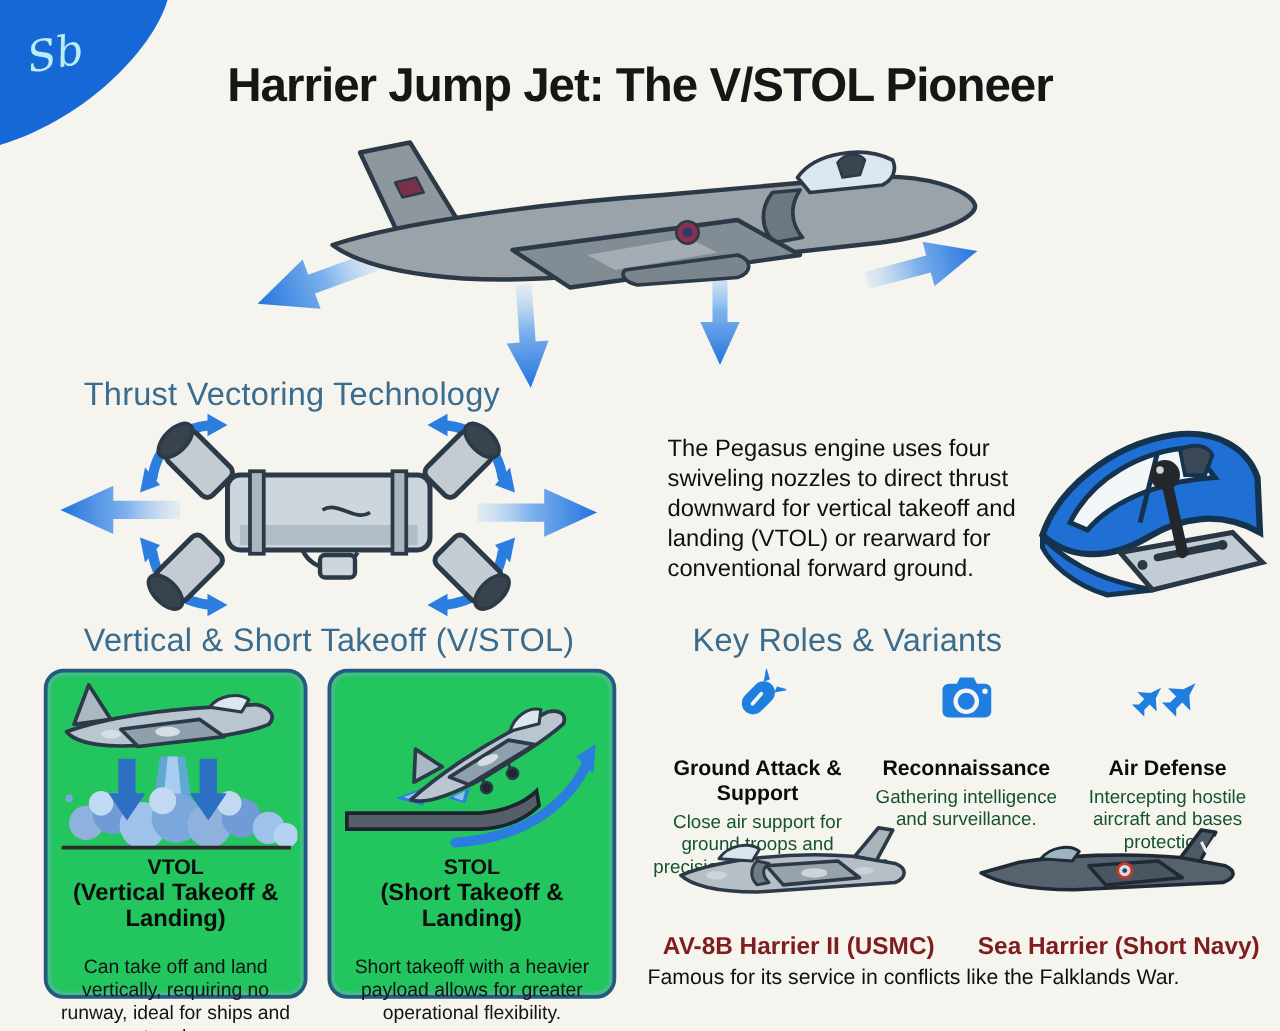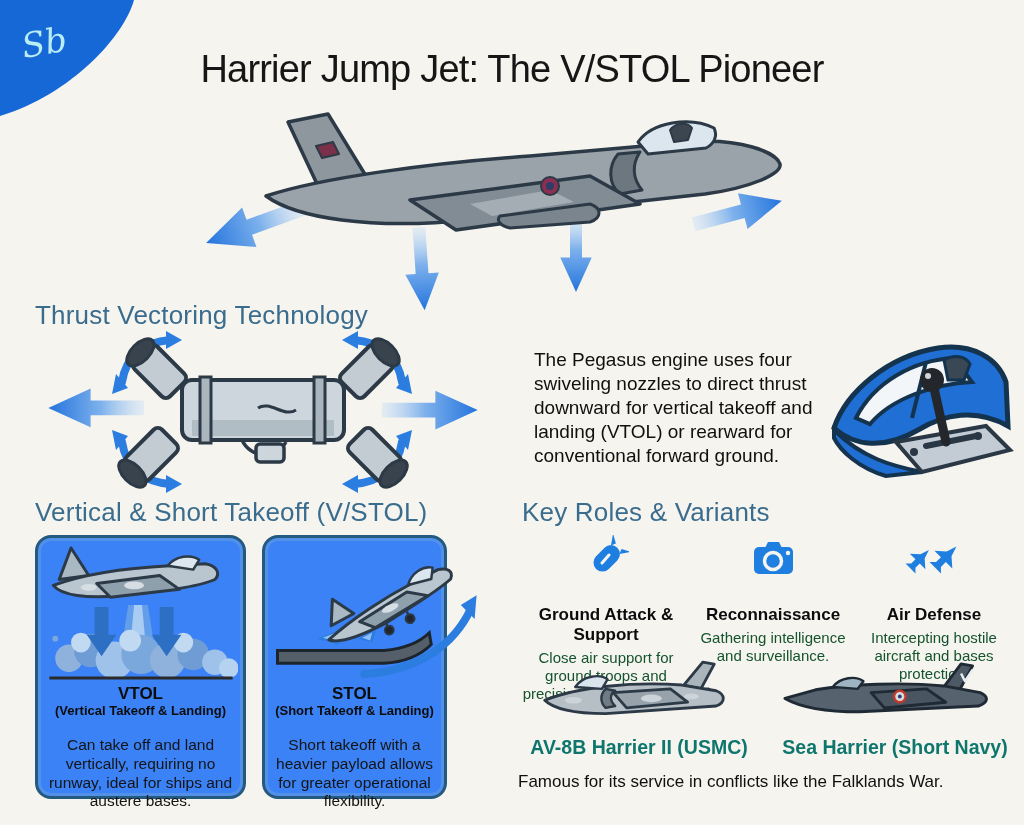--- a/index.html
+++ b/index.html
@@ -1,34 +1,34 @@
 <!DOCTYPE html>
 <html><head>
 <meta charset="utf-8">
 <style>
   html,body{margin:0;padding:0;}
   body{font-family:"Liberation Sans", sans-serif; background:#ddd;}
   #stage{position:relative;width:1024px;height:825px;background:#f6f4ee;overflow:hidden;margin:0 auto;}
   .abs{position:absolute;}
-  .title{left:0;right:0;top:48px;text-align:center;font-size:38px;font-weight:400;color:#161616;letter-spacing:-.8px;}
-  .section-h{font-size:26px;font-weight:500;color:#3a6c8e;letter-spacing:.2px;}
+  .title{left:0;right:0;top:48px;text-align:center;font-size:38px;font-weight:700;color:#161616;letter-spacing:-.8px;}
+  .section-h{font-size:26px;font-weight:500;color:#3a6c8e;letter-spacing:.2px;margin-left:32px;}
   .para{left:534px;top:348px;width:296px;font-size:19px;line-height:1.26;color:#101010;}
-  .card{background:#3b82f6;border:3px solid #255a80;border-radius:16px;box-shadow:inset 0 0 0 3px rgba(130,175,210,.35);box-sizing:border-box;text-align:center;padding:4px 7px;}
+  .card{background:#22c55e;border:3px solid #255a80;border-radius:16px;box-shadow:inset 0 0 0 3px rgba(130,175,210,.35);box-sizing:border-box;text-align:center;padding:4px 7px;}
   .card-art{display:block;margin:2px auto 0;}
   .card-title{font-size:17px;font-weight:800;color:#0c0c0c;line-height:1.15;margin-top:2px;}
-  .card-subtitle{font-size:13px;font-weight:800;color:#0c0c0c;line-height:1.15;}
+  .card-subtitle{font-size:19px;font-weight:800;color:#0c0c0c;line-height:1.15;}
   .card-body{font-size:15.5px;color:#141414;line-height:1.2;margin-top:18px;}
   .roles{left:518px;top:533px;width:498px;display:grid;grid-template-columns:176px 158px 164px;}
   .role{text-align:center;}
   .role-icon{height:52px;display:flex;align-items:center;justify-content:center;}
   .role-title{font-size:17px;font-weight:800;color:#0c0c0c;line-height:1.18;margin-top:20px;}
   .role-body{font-size:15px;color:#14532d;line-height:1.2;margin-top:4px;}
   .variants{left:518px;top:660px;width:498px;display:flex;justify-content:space-between;}
   .variant{width:242px;text-align:center;}
-  .variant-label{font-size:19.5px;font-weight:800;color:#0f766e;margin-top:4px;}
+  .variant-label{font-size:19.5px;font-weight:800;color:#7f1d1d;margin-top:14px;}
   .footer{left:518px;top:772px;width:498px;text-align:left;font-size:17px;font-weight:500;color:#101010;}
   svg{display:block;}
 </style>
 </head>
 <body>
 
 <div id="stage">
 
   <svg class="abs" style="left:0;top:0" width="136" height="118" viewBox="0 0 136 118">
     <path d="M0,0 H134 C124,36 72,94 0,116 Z" fill="#1568d6"></path>
@@ -169,21 +169,21 @@
         <ellipse cx="90" cy="42" rx="10" ry="4" fill="#d6dee4" stroke="none"></ellipse>
         <ellipse cx="44" cy="44" rx="8" ry="3.5" fill="#d6dee4" stroke="none"></ellipse>
       </g>
       <line x1="4" y1="136" x2="190" y2="136" stroke="#2a2a2a" stroke-width="3"></line>
     </svg>
     <div class="card-title">VTOL</div>
     <div class="card-subtitle">(Vertical Takeoff &amp; Landing)</div>
     <div class="card-body">Can take off and land vertically, requiring no runway, ideal for ships and austere bases.</div>
   </div>
 
-  <div class="abs card" style="left:262px;top:535px;width:185px;height:264px">
+  <div class="abs card" style="left:262px;top:535px;width:231px;height:264px">
     <svg class="card-art" width="215" height="138" viewBox="0 0 215 140">
       <path d="M92,132 C150,128 184,100 200,66" stroke="#2b7de0" stroke-width="8" fill="none" stroke-linecap="round"></path>
       <polygon points="206,52 190,62 204,76" fill="#2b7de0"></polygon>
       <path d="M4,108 L112,108 C134,106 148,100 158,90 L160,102 C148,114 132,120 112,121 L4,121 Z" fill="#555f69" stroke="#1c242c" stroke-width="3"></path>
       <polygon points="44,96 70,86 66,102" fill="#2b7de0"></polygon>
       <polygon points="50,95 66,89 63,99" fill="#8fc0f2"></polygon>
       <polygon points="86,96 104,88 100,100" fill="#2b7de0"></polygon>
       <polygon points="90,95 100,90 98,98" fill="#8fc0f2"></polygon>
       <g transform="translate(52,88) rotate(-24)" stroke="#2c3947" stroke-width="3" stroke-linejoin="round">
         <polygon points="8,-2 20,-26 34,-4" fill="#a9b8c3"></polygon>

